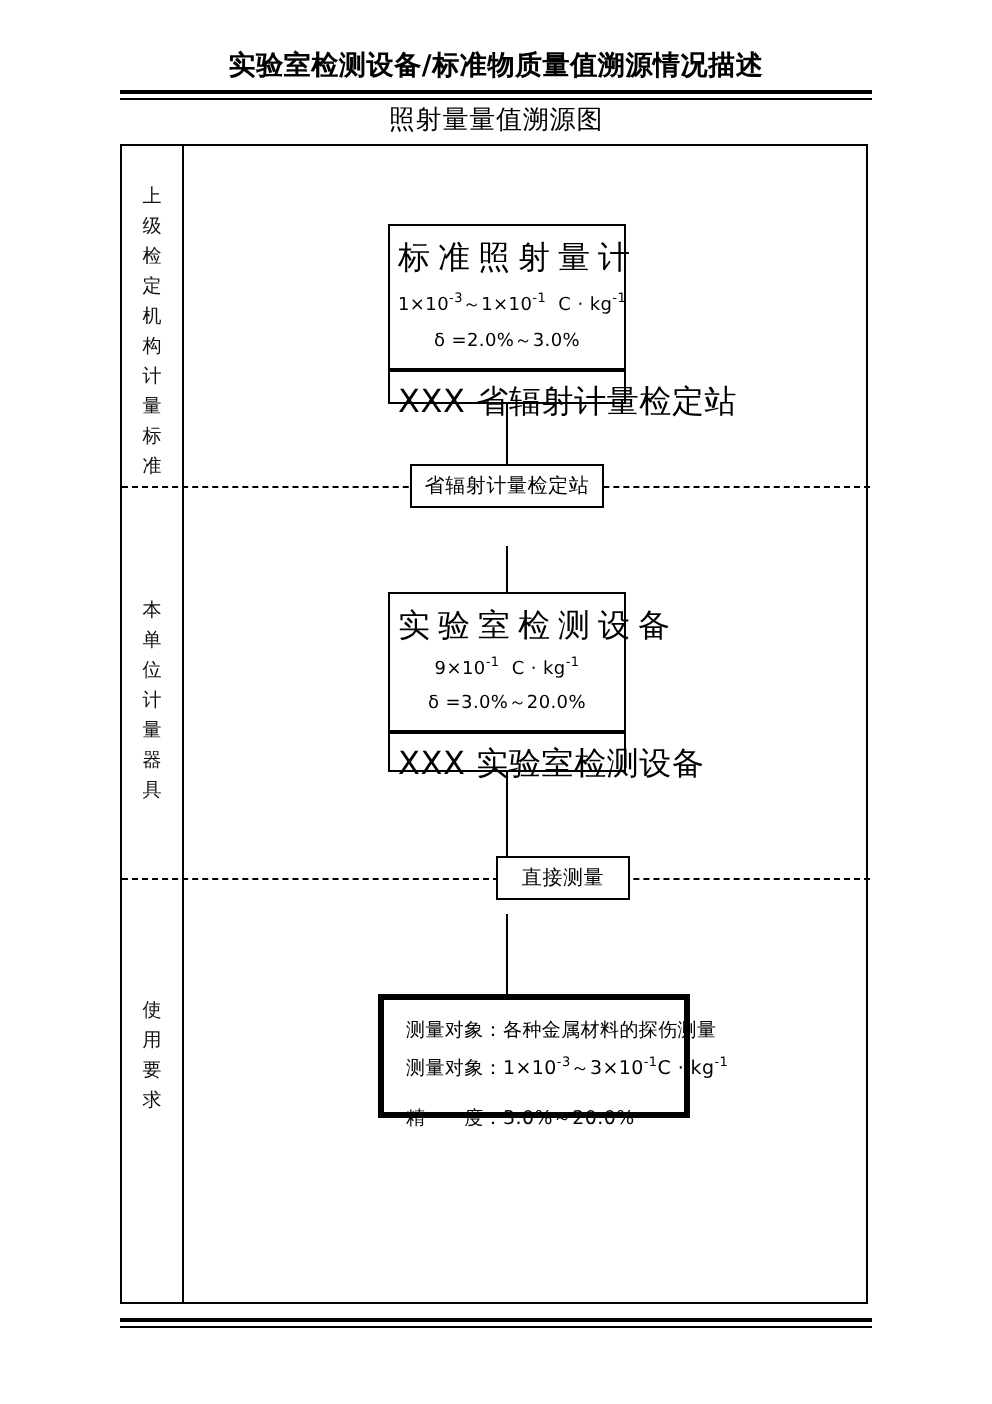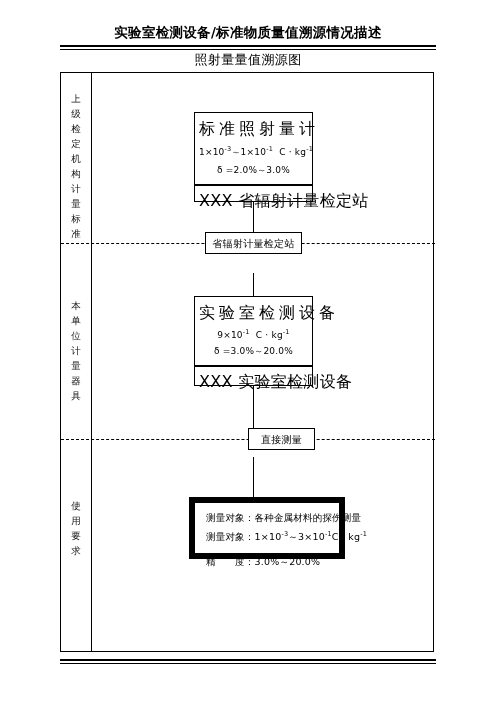--- a/index.html
+++ b/index.html
@@ -122,21 +122,21 @@
     font-size:10px;
     letter-spacing:.3px;
     z-index:4;
     white-space:nowrap;
   }
   .mbox-inner{display:block;}
 
   
   .rbox{
     position:absolute;
-    border:6px solid #000000;
+    border:3px solid #000000;
     box-sizing:border-box;
     background:#fff;
     padding:9px 0 9px 11px;
     z-index:3;
   }
   .rline{
     font-size:9.5px;
     white-space:nowrap;
     margin-bottom:6px;
     letter-spacing:.2px;

